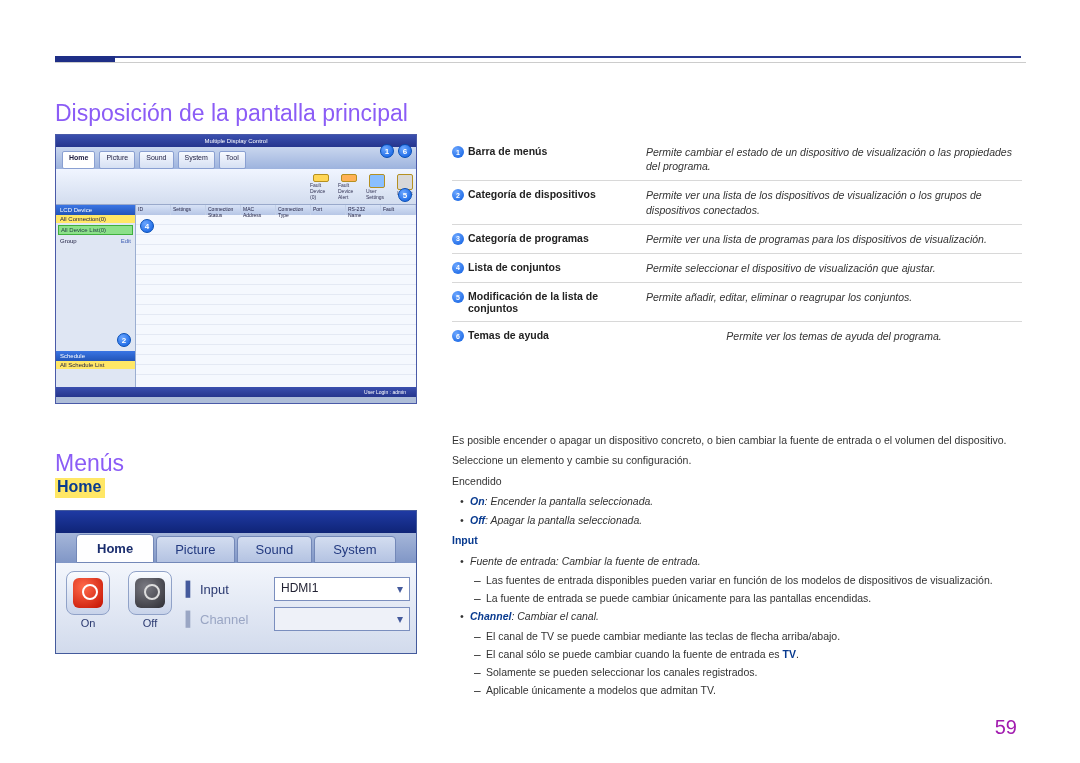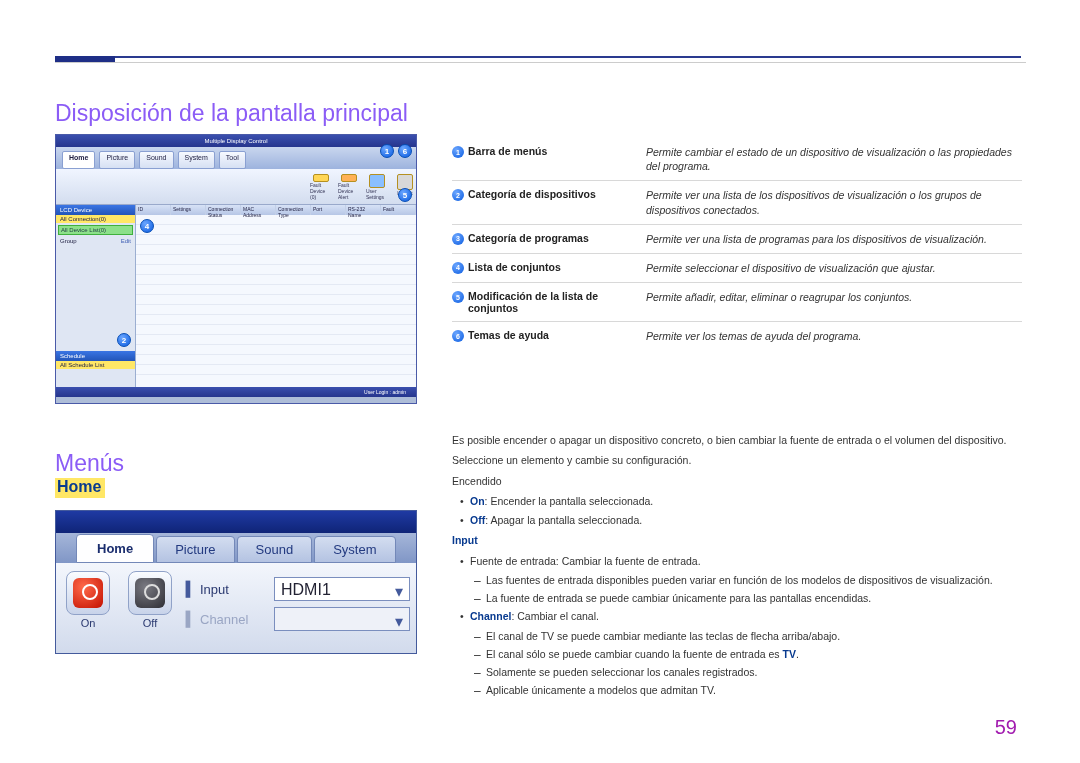--- a/index.html
+++ b/index.html
@@ -192,21 +192,21 @@
     width: 570px;
     font-size: 10.5px;
     color: #333;
   }
   .legend-row {
     display: flex;
     align-items: flex-start;
     border-bottom: 1px solid #d8d8d8;
     padding: 7px 0 7px 0;
   }
-  .legend-row:last-child { border-bottom: none; }
+  .legend-row:last-child { border-bottom: none; text-align: center; }
   .legend-label {
     flex: 0 0 194px;
     display: flex;
     align-items: flex-start;
     gap: 4px;
     font-weight: bold;
     color: #222;
   }
   .legend-desc { flex: 1; line-height: 1.35; font-style: italic; }
   .mini-badge {
@@ -348,21 +348,21 @@
     width: 64px;
     font-size: 13px;
     color: #2a3970;
   }
   .sc2-flabel.dim { color: #9aa6c4; }
   .sc2-select {
     flex: 1;
     height: 24px;
     background: #fff;
     border: 1px solid #7a8ebe;
-    font-size: 16px;
+    font-size: 12px;
     padding: 3px 6px;
     color: #223;
     position: relative;
   }
   .sc2-select::after {
     content: "▾";
     position: absolute;
     right: 6px;
     top: 4px;
     color: #445a9c;
@@ -373,21 +373,21 @@
     left: 452px;
     top: 432px;
     width: 570px;
     font-size: 10.5px;
     color: #333;
     line-height: 1.55;
   }
   .body-text p { margin-bottom: 4px; }
   .body-text .bl { color: #083a8f; font-weight: bold; }
   .body-text ul { list-style: none; }
-  .body-text ul.top > li { position: relative; padding-left: 18px; margin-bottom: 3px; }
+  .body-text ul.top > li { position: relative; padding-left: 18px; margin-bottom: 3px; font-style: italic; }
   .body-text ul.top > li::before { content: "•"; position: absolute; left: 8px; top: 0; color: #333; }
   .body-text ul.sub > li { position: relative; padding-left: 34px; margin-bottom: 2px; }
   .body-text ul.sub > li::before { content: "‒"; position: absolute; left: 22px; top: 0; color: #333; font-size: 12px;}
   .section-sub { color: #083a8f; font-weight: bold; margin-top: 4px; margin-bottom: 2px; }
   .page-num {
     position: absolute;
     right: 63px;
     bottom: 24px;
     font-size: 20px;
     color: #a21caf;

